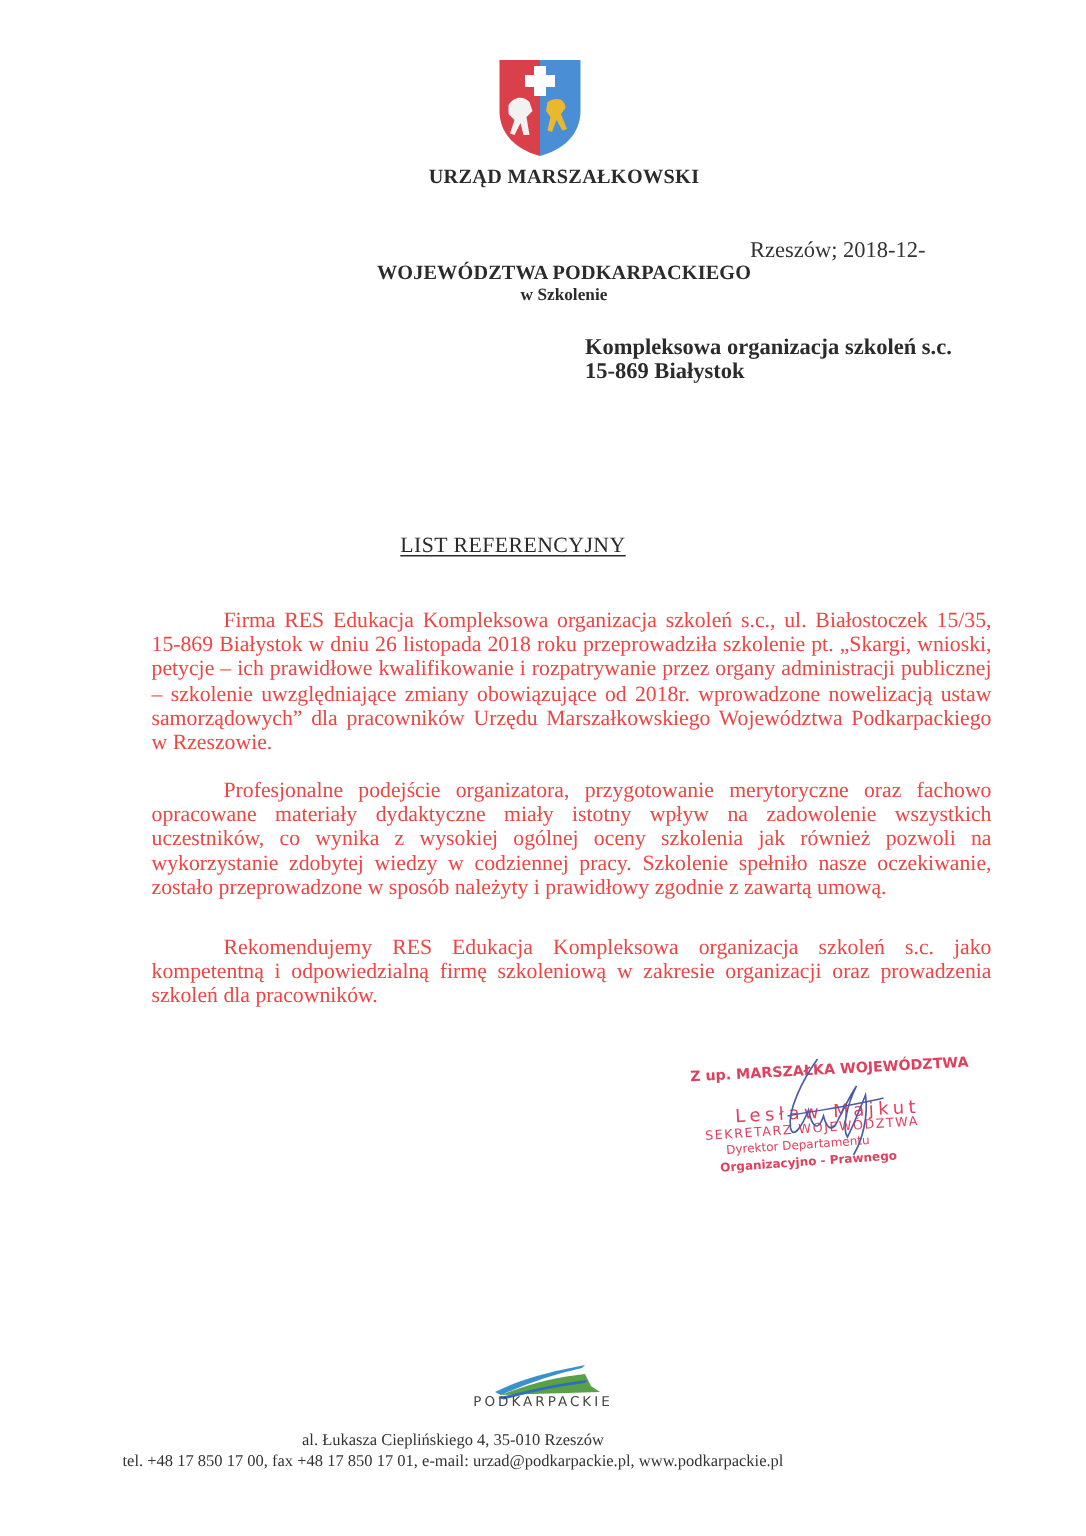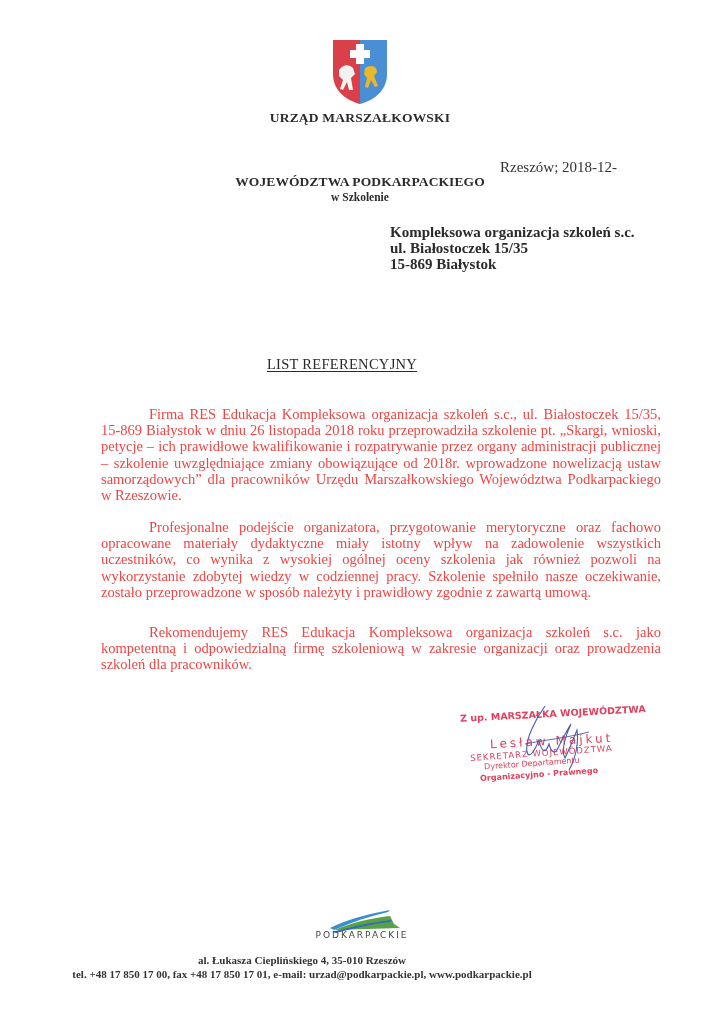--- a/index.html
+++ b/index.html
@@ -1,21 +1,21 @@
 <!DOCTYPE html>
 <html><head>
 <meta charset="utf-8">
 <style>
   html, body { margin: 0; padding: 0; }
   body {
     width: 724px; height: 1024px; background: #ffffff; position: relative; overflow: hidden;
     font-family: "Liberation Serif", "DejaVu Serif", serif; color: #2a2a2a;
   }
   .crest { position: absolute; left: 331px; top: 38px; width: 58px; height: 68px; }
-  .org-header { position: absolute; left: 200px; top: 110px; width: 320px; text-align: center; color: #2b2b2b; }
+  .org-header { position: absolute; left: 216px; top: 110px; width: 320px; text-align: center; color: #2b2b2b; }
   .org-header .l1 { font-size: 13.5px; font-weight: bold; line-height: 16px; letter-spacing: 0.2px; }
   .org-header .l2 { font-size: 13.5px; font-weight: bold; line-height: 16px; letter-spacing: 0.1px; margin-top: 48px; }
   .org-header .l3 { font-size: 11.5px; font-weight: bold; line-height: 15px; }
   .date { position: absolute; left: 500px; top: 159px; font-size: 15px; color: #333; }
   .recipient { position: absolute; left: 390px; top: 224px; font-size: 15px; font-weight: bold; line-height: 16px; color: #2b2b2b; }
   .title { position: absolute; left: 0; width: 684px; top: 356px; text-align: center; font-size: 14.5px; }
   .title span { text-decoration: underline; text-underline-offset: 2px; letter-spacing: 0.3px; }
   .body { position: absolute; left: 101px; width: 560px; font-size: 14.5px; line-height: 16.2px; text-align: justify; color: #ef4444; }
   .p1 { top: 406px; }
   .p2 { top: 519px; }
@@ -23,21 +23,21 @@
   .body p { margin: 0; text-indent: 48px; }
   .stamp { position: absolute; left: 450px; top: 696px; width: 210px; height: 90px; color: #e0405e; font-family: "DejaVu Sans", sans-serif; }
   .stamp .zup { position: absolute; left: 10px; top: 12px; font-size: 9.5px; font-weight: bold; transform: rotate(-3deg); }
   .stamp .name { position: absolute; left: 40px; top: 38px; font-size: 12px; letter-spacing: 3px; transform: rotate(-3deg); }
   .stamp .role { position: absolute; left: 20px; top: 52px; font-size: 8.5px; letter-spacing: 1px; transform: rotate(-4deg); }
   .stamp .dept1 { position: absolute; left: 34px; top: 63px; font-size: 8px; transform: rotate(-4deg); }
   .stamp .dept2 { position: absolute; left: 30px; top: 74px; font-size: 8px; font-weight: bold; transform: rotate(-4deg); }
   .signature { position: absolute; left: 505px; top: 700px; width: 100px; height: 80px; }
   .footer-logo { position: absolute; left: 310px; top: 900px; width: 100px; height: 40px; }
   .footer-logo-text { position: absolute; left: 0; width: 724px; top: 930px; text-align: center; font-family: "DejaVu Sans", sans-serif; font-size: 9px; letter-spacing: 2px; color: #444; }
-  .footer-addr { position: absolute; left: 0; width: 604px; top: 953px; text-align: center; font-size: 11px; line-height: 14px; color: #333; font-weight: bold; }
+  .footer-addr { position: absolute; left: 0; width: 604px; top: 953px; text-align: center; font-size: 11px; line-height: 14px; color: #333; }
 </style>
 </head>
 <body>
 
 <svg class="crest" viewBox="0 0 58 68">
   <path d="M2 2 H29 V66 C14 62 2 52 2 36 Z" fill="#d9404a"></path>
   <path d="M29 2 H56 V36 C56 52 44 62 29 66 Z" fill="#4a8fd6"></path>
   <path d="M25 6 h8 v6 h6 v8 h-6 v6 h-8 v-6 h-6 v-8 h6 z" fill="#ffffff"></path>
   <path d="M8 32 c4 -6 10 -6 14 -2 l2 6 l-4 4 l2 12 l-4 0 l-2 -8 l-4 8 l-3 -1 l3 -9 l-4 -4 z" fill="#f2f2f2"></path>
   <path d="M34 30 c6 -4 12 -2 12 4 l-3 4 l4 10 l-3 1 l-4 -7 l-3 8 l-3 -1 l2 -9 l-3 -4 z" fill="#e9b82c"></path>
@@ -46,21 +46,20 @@
 <div class="org-header">
   <div class="l1">URZĄD MARSZAŁKOWSKI</div>
   <div class="l2">WOJEWÓDZTWA PODKARPACKIEGO</div>
   <div class="l3">w Szkolenie</div>
 </div>
 
 <div class="date">Rzeszów; 2018-12-</div>
 
 <div class="recipient">
   <div>Kompleksowa organizacja szkoleń s.c.</div>
-  <div>ul. Białostoczek 15/35</div>
   <div>15-869 Białystok</div>
 </div>
 
 <div class="title">
   <span>LIST REFERENCYJNY</span>
 </div>
 
 <div class="body p1">
     <p>Firma RES Edukacja Kompleksowa organizacja szkoleń s.c., ul. Białostoczek 15/35, 15-869 Białystok w dniu 26 listopada 2018 roku przeprowadziła szkolenie pt. „Skargi, wnioski, petycje – ich prawidłowe kwalifikowanie i rozpatrywanie przez organy administracji publicznej – szkolenie uwzględniające zmiany obowiązujące od 2018r. wprowadzone nowelizacją ustaw samorządowych” dla pracowników Urzędu Marszałkowskiego Województwa Podkarpackiego w Rzeszowie.</p>
   </div>

